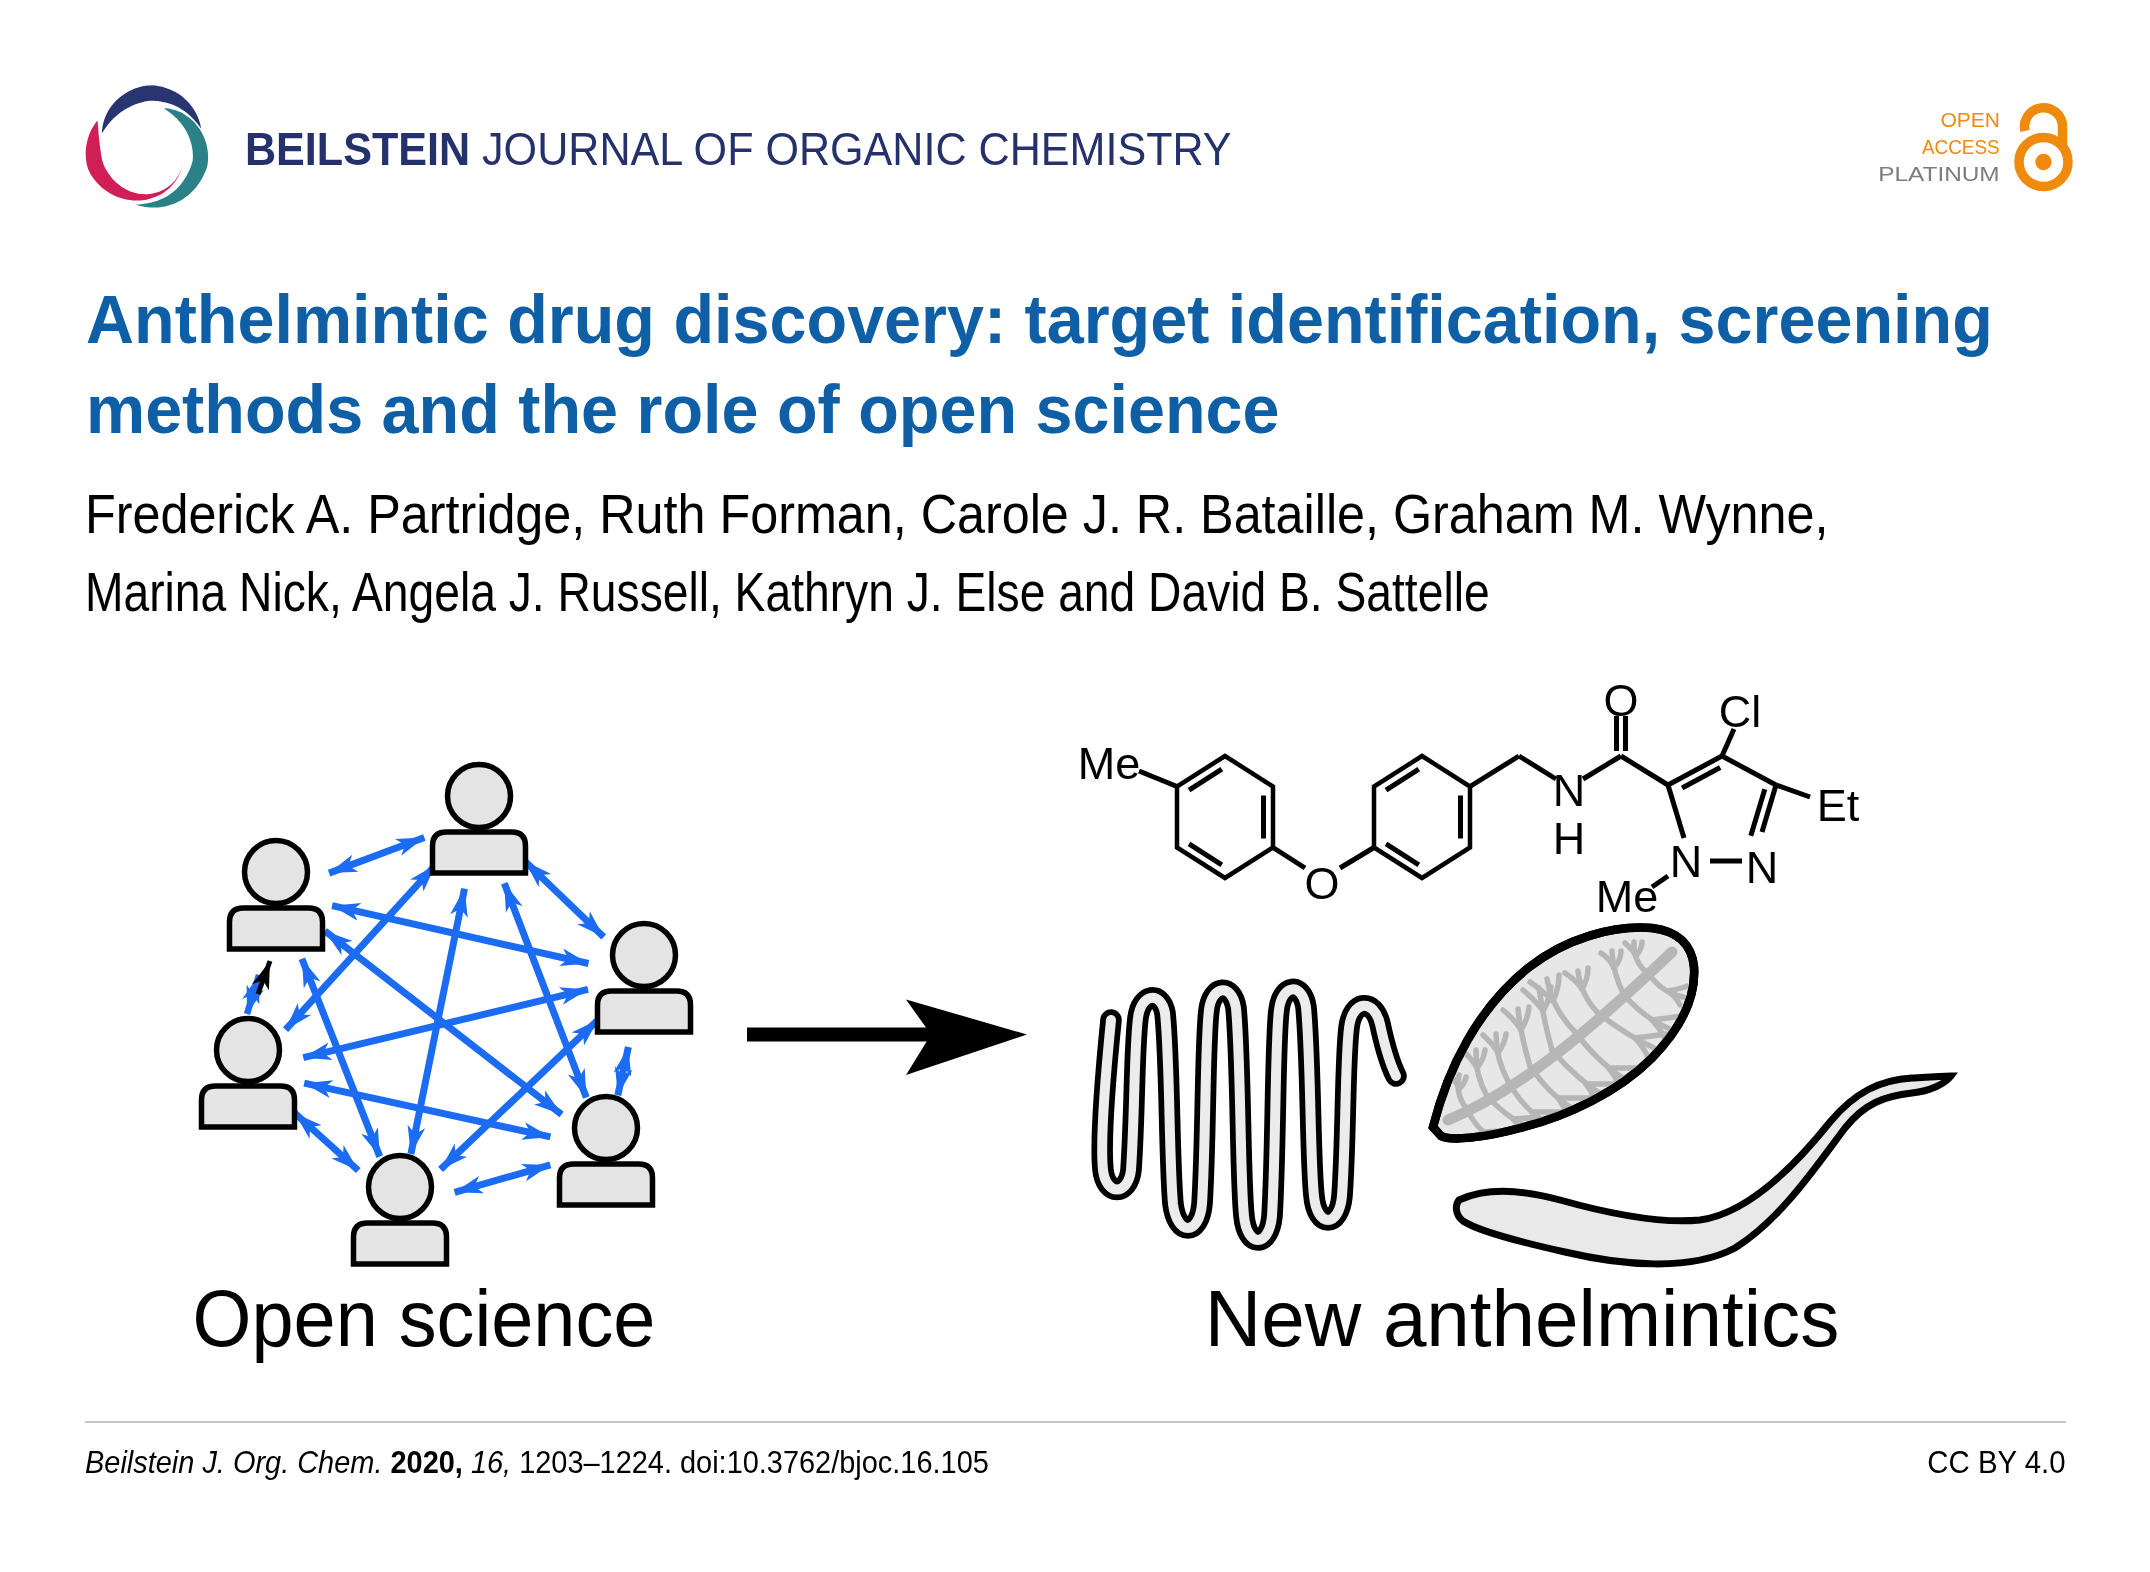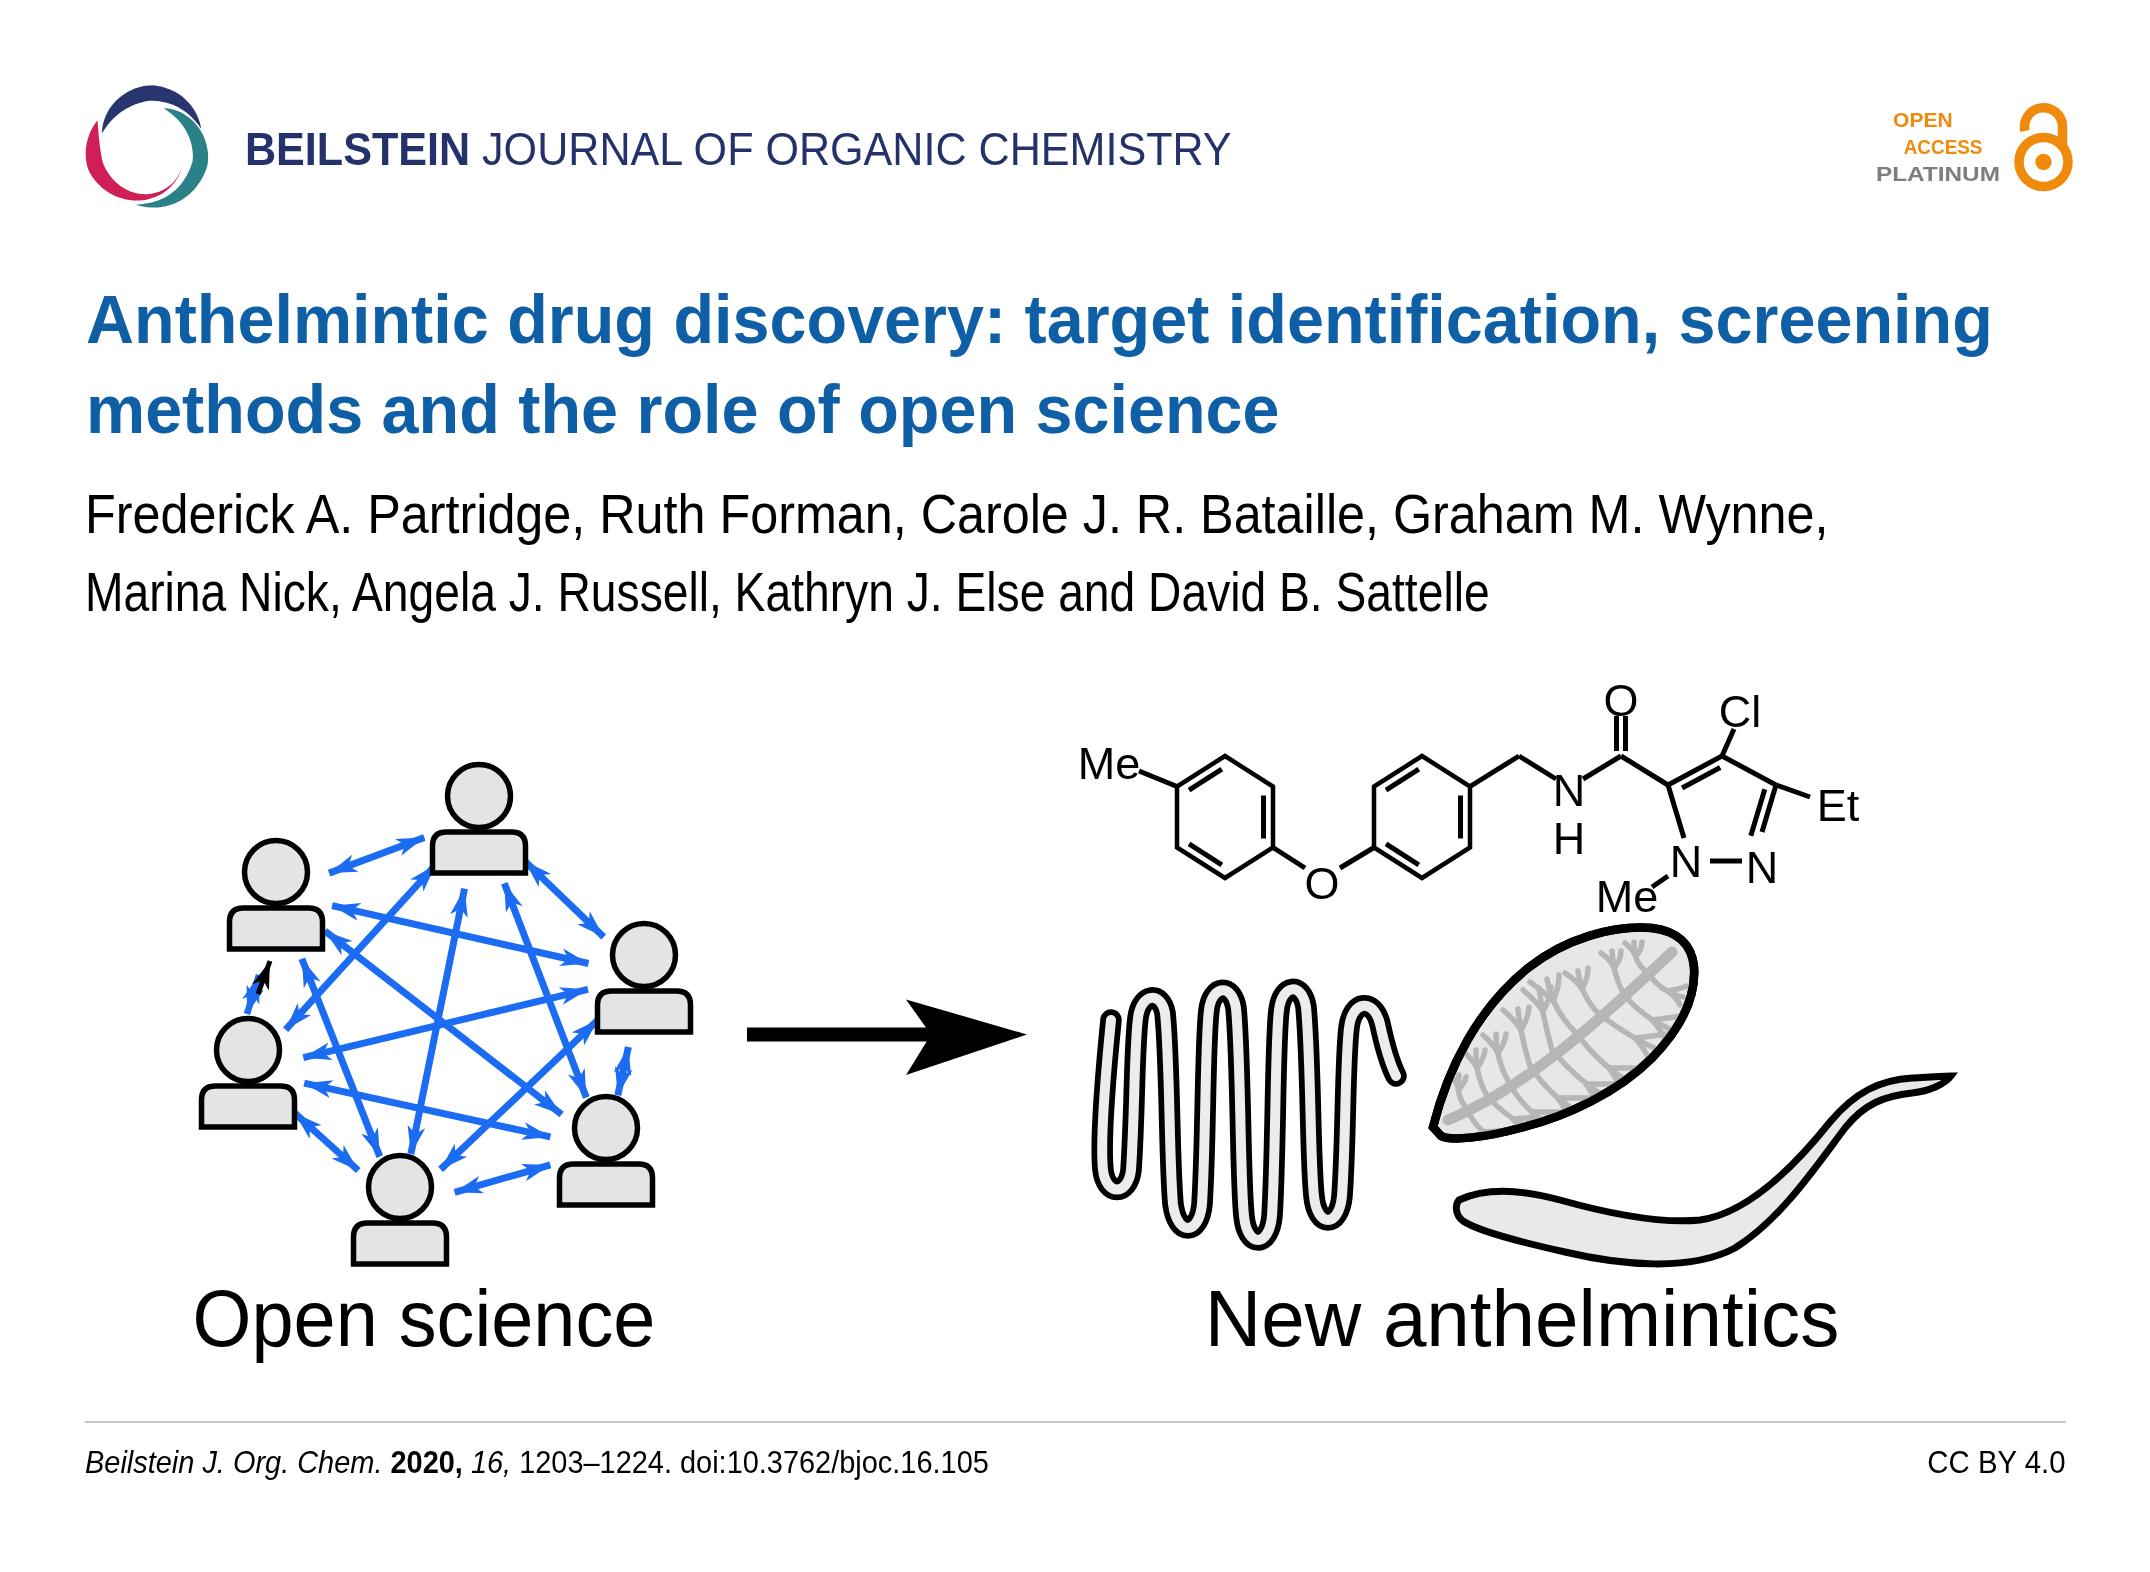--- a/index.html
+++ b/index.html
@@ -169,21 +169,21 @@
       <path d="M 1636,956 Q 1633,950 1625,943"></path>
       <path d="M 1636,956 Q 1642,949 1642,942"></path>
       <path d="M 1649,974 Q 1661,992 1683,997"></path>
       <path d="M 1668,991 Q 1680,989 1687,986"></path>
       <path d="M 1668,991 Q 1677,998 1680,1005"></path>
     </g>
     <path d="M 1433,1127 C 1448,1068 1478,1008 1528,968 C 1566,938 1614,925 1652,928 C 1678,931 1692,945 1694,967 C 1696,996 1683,1026 1652,1058 C 1618,1092 1568,1116 1520,1128 C 1484,1138 1450,1141 1441,1136 Z" fill="none" stroke="#000" stroke-width="8.5"></path>
 <path d="M 1459,1200 C 1485,1188 1520,1189 1560,1200 C 1610,1214 1660,1224 1700,1220 C 1745,1214 1790,1172 1830,1122 C 1855,1092 1880,1080 1912,1078 C 1930,1077 1945,1076 1951,1076 C 1945,1084 1930,1091 1912,1093 C 1885,1096 1865,1103 1845,1128 C 1815,1168 1780,1220 1735,1248 C 1690,1272 1620,1265 1565,1252 C 1520,1242 1478,1231 1463,1221 C 1455,1215 1455,1205 1459,1200 Z" fill="#e9e9e9" stroke="#000" stroke-width="7"></path>
 </svg>
 <div class="abs" style="left:245px;top:125px;font-size:47px;line-height:47px;color:#25316a;white-space:nowrap;transform:scaleX(0.917);transform-origin:0 0"><b>BEILSTEIN</b> <span>JOURNAL OF ORGANIC CHEMISTRY</span></div>
-<div class="abs" style="right:150px;top:106px;font-size:21px;line-height:27px;font-weight:bold;color:#f08a0c;text-align:left">
+<div class="abs" style="right:150px;top:106px;font-size:21px;line-height:27px;font-weight:normal;color:#f08a0c;text-align:right">
     <div>OPEN</div>
     <div style="transform:scaleX(0.9);transform-origin:100% 50%">ACCESS</div>
     <div style="color:#7d7d7d;transform:scaleX(1.16);transform-origin:100% 50%">PLATINUM</div>
   </div>
 <div class="abs" style="left:86px;top:274px;font-size:68px;line-height:90px;font-weight:bold;color:#0e5fa5;white-space:nowrap;transform:scaleX(0.978);transform-origin:0 0">Anthelmintic drug discovery: target identification, screening<br>methods and the role of open science</div>
 <div class="abs" style="left:85px;top:475px;font-size:56px;line-height:77.5px;color:#000;white-space:nowrap;transform:scaleX(0.898);transform-origin:0 0">Frederick A. Partridge, Ruth Forman, Carole J. R. Bataille, Graham M. Wynne,</div>
 <div class="abs" style="left:85px;top:552.5px;font-size:56px;line-height:77.5px;color:#000;white-space:nowrap;transform:scaleX(0.825);transform-origin:0 0">Marina Nick, Angela J. Russell, Kathryn J. Else and David B. Sattelle</div>
 <div class="abs" style="left:424px;top:1273px;transform:translateX(-50%) scaleX(0.958);font-size:79px;color:#000;white-space:nowrap">Open science</div>
 <div class="abs" style="left:1522px;top:1273px;transform:translateX(-50%) scaleX(0.99);font-size:79px;color:#000;white-space:nowrap">New anthelmintics</div>
 <div class="abs" style="left:85px;top:1421px;width:1981px;border-top:2px solid #c6c6c6"></div>

